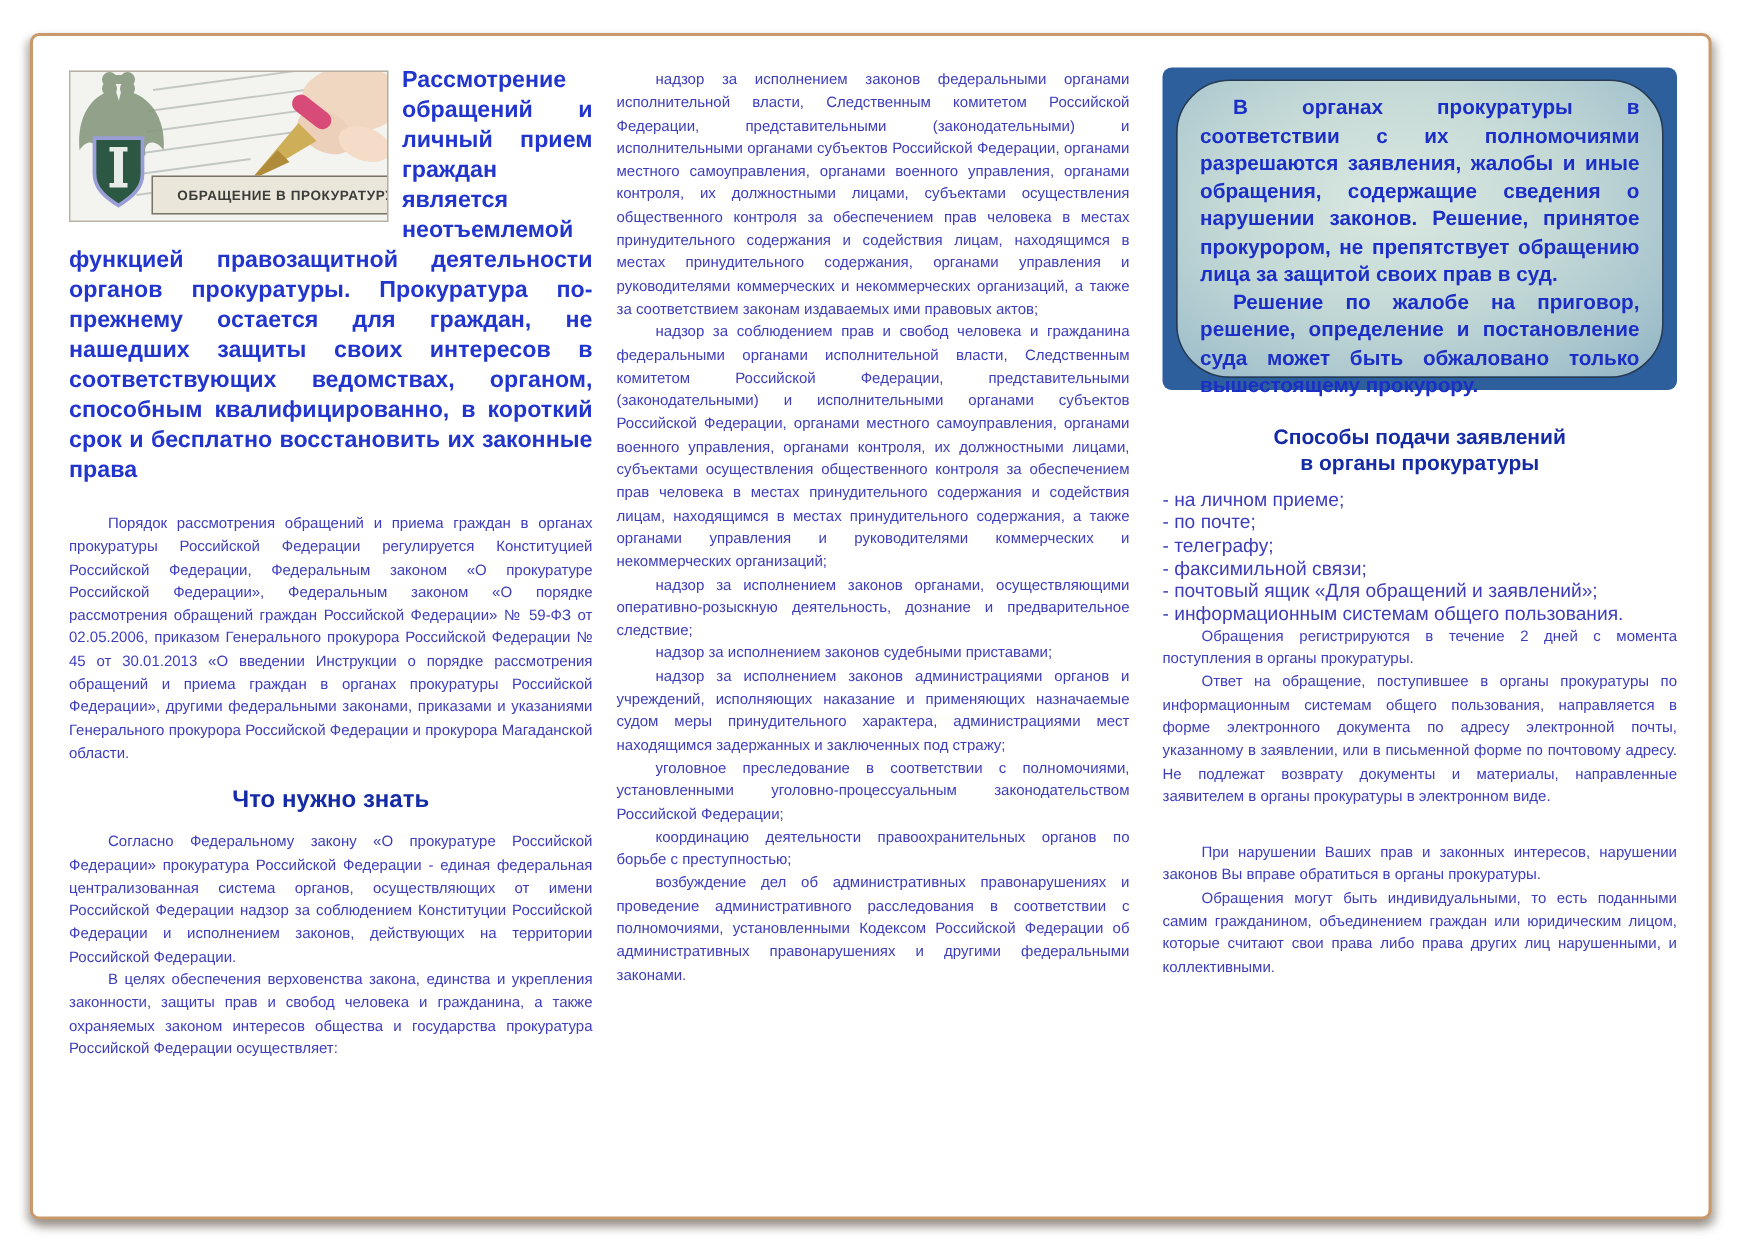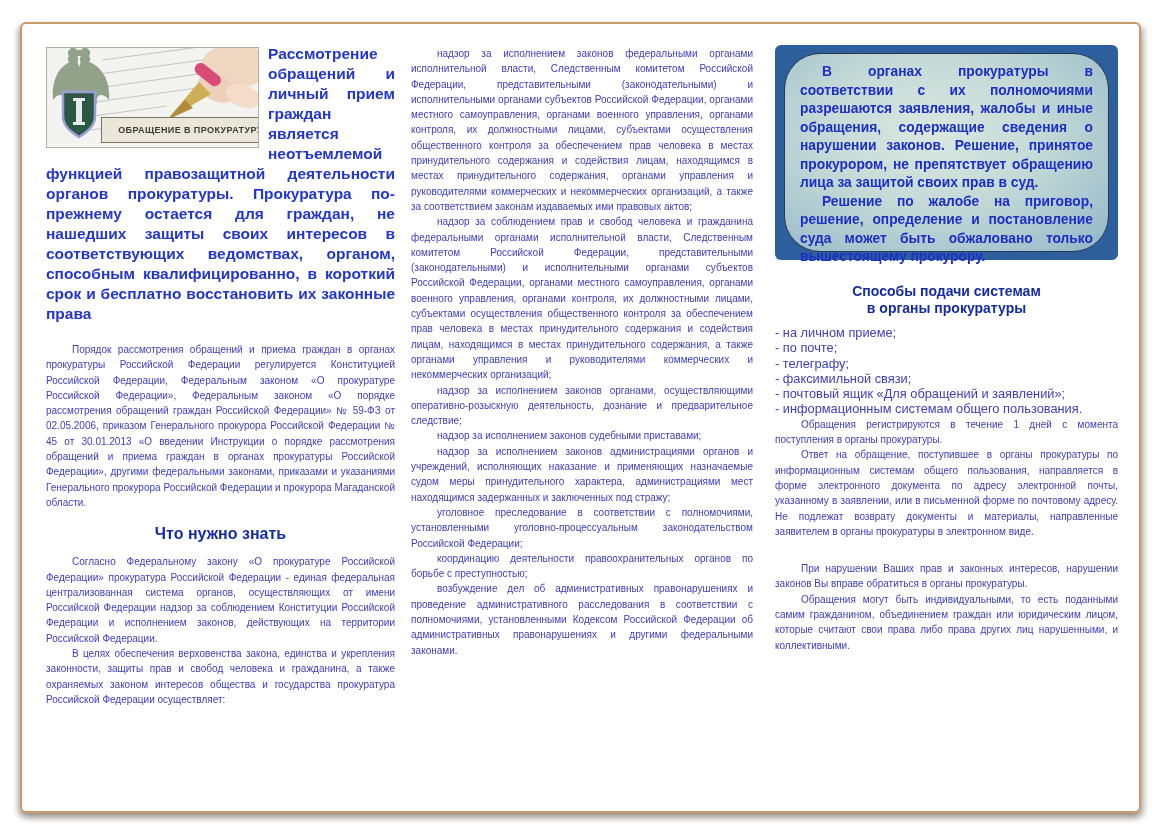--- a/index.html
+++ b/index.html
@@ -129,32 +129,32 @@
     </div>
 
     <div class="col col-right">
       <div class="box">
         <div class="box-inner">
           <p class="box-text box-ind">В органах прокуратуры в соответствии с их полномочиями разрешаются заявления, жалобы и иные обращения, содержащие сведения о нарушении законов. Решение, принятое прокурором, не препятствует обращению лица за защитой своих прав в суд.</p>
           <p class="box-text box-ind">Решение по жалобе на приговор, решение, определение и постановление суда может быть обжаловано только вышестоящему прокурору.</p>
         </div>
       </div>
 
-      <div class="h-right">Способы подачи системам
+      <div class="h-right">Способы подачи заявлений
 в органы прокуратуры</div>
 
       <div>
         <p class="method">- на личном приеме;</p>
         <p class="method">- по почте;</p>
         <p class="method">- телеграфу;</p>
         <p class="method">- факсимильной связи;</p>
         <p class="method">- почтовый ящик «Для обращений и заявлений»;</p>
         <p class="method">- информационным системам общего пользования.</p>
       </div>
 
-      <p class="body ind">Обращения регистрируются в течение 1 дней с момента поступления в органы прокуратуры.</p>
+      <p class="body ind">Обращения регистрируются в течение 2 дней с момента поступления в органы прокуратуры.</p>
       <p class="body ind">Ответ на обращение, поступившее в органы прокуратуры по информационным системам общего пользования, направляется в форме электронного документа по адресу электронной почты, указанному в заявлении, или в письменной форме по почтовому адресу. Не подлежат возврату документы и материалы, направленные заявителем в органы прокуратуры в электронном виде.</p>
       <p class="body ind sp22">При нарушении Ваших прав и законных интересов, нарушении законов Вы вправе обратиться в органы прокуратуры.</p>
       <p class="body ind">Обращения могут быть индивидуальными, то есть поданными самим гражданином, объединением граждан или юридическим лицом, которые считают свои права либо права других лиц нарушенными, и коллективными.</p>
     </div>
 
   </div>
 </div>
 
 </body></html>

